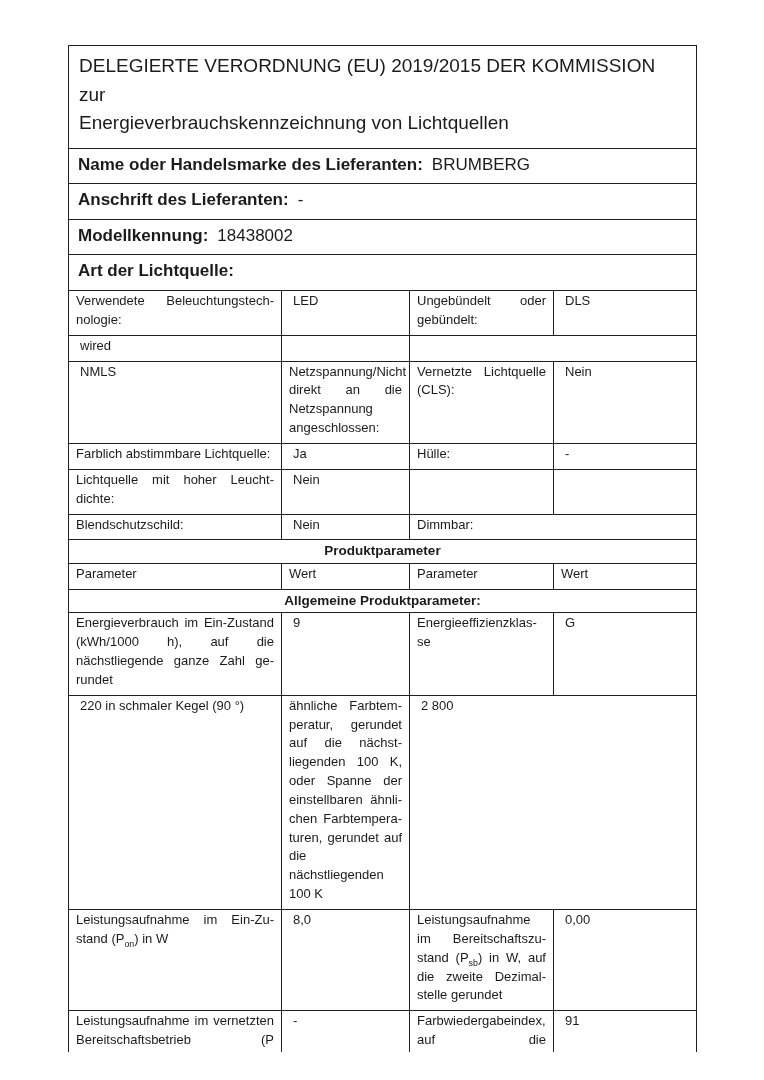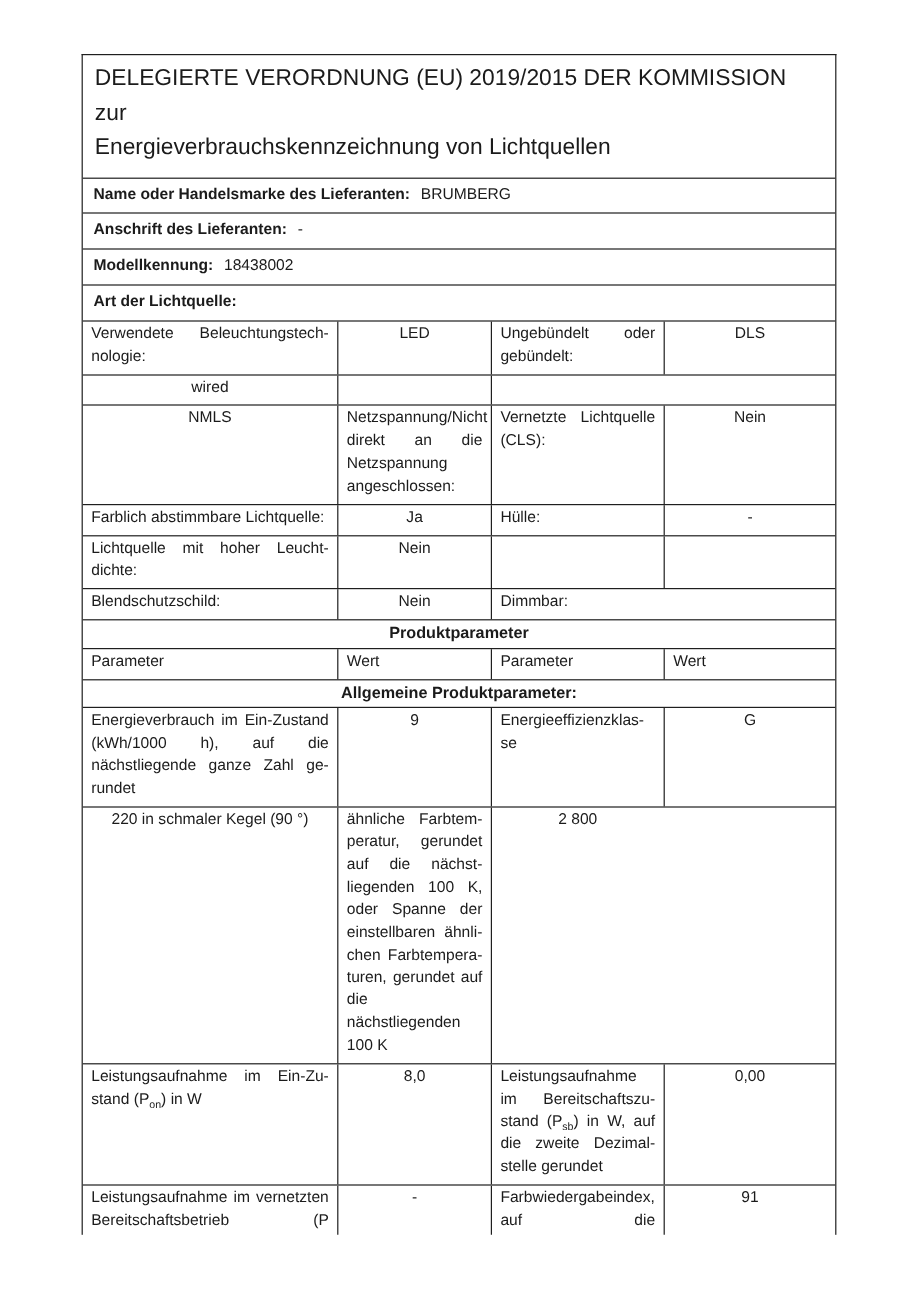--- a/index.html
+++ b/index.html
@@ -32,42 +32,41 @@
     letter-spacing: -0.5px;
   }
   p.reg {
     margin: 0;
     font-size: 19px;
     line-height: 1.5;
   }
   .row { border-top: 1px solid #1f1f1f; }
   .kv {
     padding: 4px 9px 6px 9px;
-    font-size: 13px;
+    font-size: 17px;
     line-height: 1.45;
   }
   .kv .lbl { font-weight: bold; margin-right: 9px; }
   .cols4 {
     display: grid;
     grid-template-columns: 212px 128px 144px 1fr;
   }
   .cell {
     box-sizing: border-box;
     font-size: 13px;
     line-height: 1.45;
   }
   .cell + .cell { border-left: 1px solid #1f1f1f; }
   .lc {
     padding: 1px 7px 5px 7px;
     text-align: justify;
     hyphens: manual;
   }
   .vc {
     padding: 1px 11px 5px 11px;
-    text-align: center;
   }
   .para-gap { display: block; margin-top: 8px; }
   .sec {
     text-align: center;
     font-weight: bold;
     font-size: 13.5px;
     line-height: 1.45;
     padding: 1px 0 2px 0;
   }
   sub {

